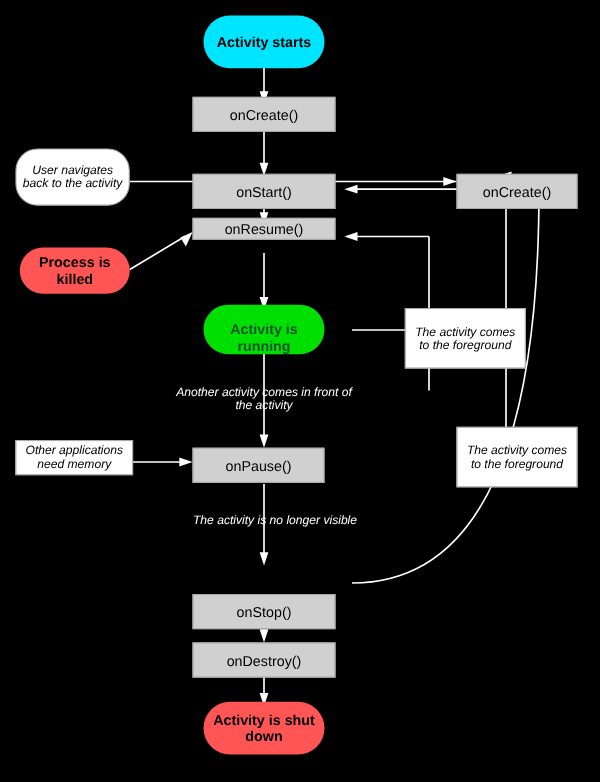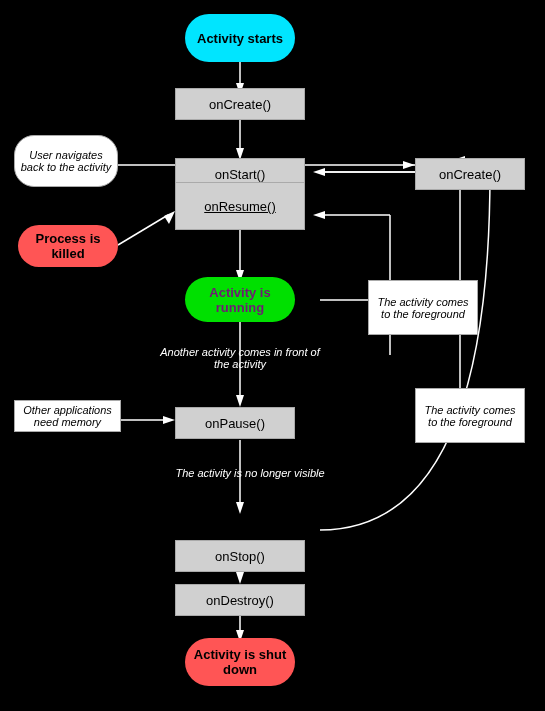--- a/index.html
+++ b/index.html
@@ -24,23 +24,24 @@
       background: #00e5ff;
       border-radius: 50px;
       color: #000;
       font-size: 13px;
       font-weight: bold;
     }
 
     .oval-green {
       background: #00e000;
       border-radius: 50px;
-      color: #701a75;
+      color: #14532d;
       font-size: 13px;
       font-weight: bold;
+      align-items: flex-end;
     }
 
     .oval-red {
       background: #ff5555;
       border-radius: 50px;
       color: #000;
       font-size: 13px;
       font-weight: bold;
     }
 
@@ -154,30 +155,30 @@
 </div>
 
 <div class="node rect" style="left:175px; top:158px; width:130px; height:32px;">
   <span>onStart()</span>
 </div>
 
 <div class="node rect" style="left:415px; top:158px; width:110px; height:32px;">
   <span>onCreate()</span>
 </div>
 
-<div class="node rect" style="left:175px; top:182px; width:130px; height:48px;text-decoration:underline;">
+<div class="node rect" style="left:175px; top:198px; width:130px; height:20px;">
   <span>onResume()</span>
 </div>
 
 <div class="node oval-green" style="left:185px; top:277px; width:110px; height:45px;">
   <span>Activity is
 running</span>
 </div>
 
-<div class="node label-plain" style="left:160px; top:340px; width:160px; height:35px;">
+<div class="node label-plain" style="left:160px; top:340px; width:160px; height:35px;align-items:flex-end;">
   <span>Another activity comes
 in front of the activity</span>
 </div>
 
 <div class="node label-box" style="left:368px; top:280px; width:110px; height:55px; padding:3px;">
   <span>The activity
 comes to the
 foreground</span>
 </div>
 

